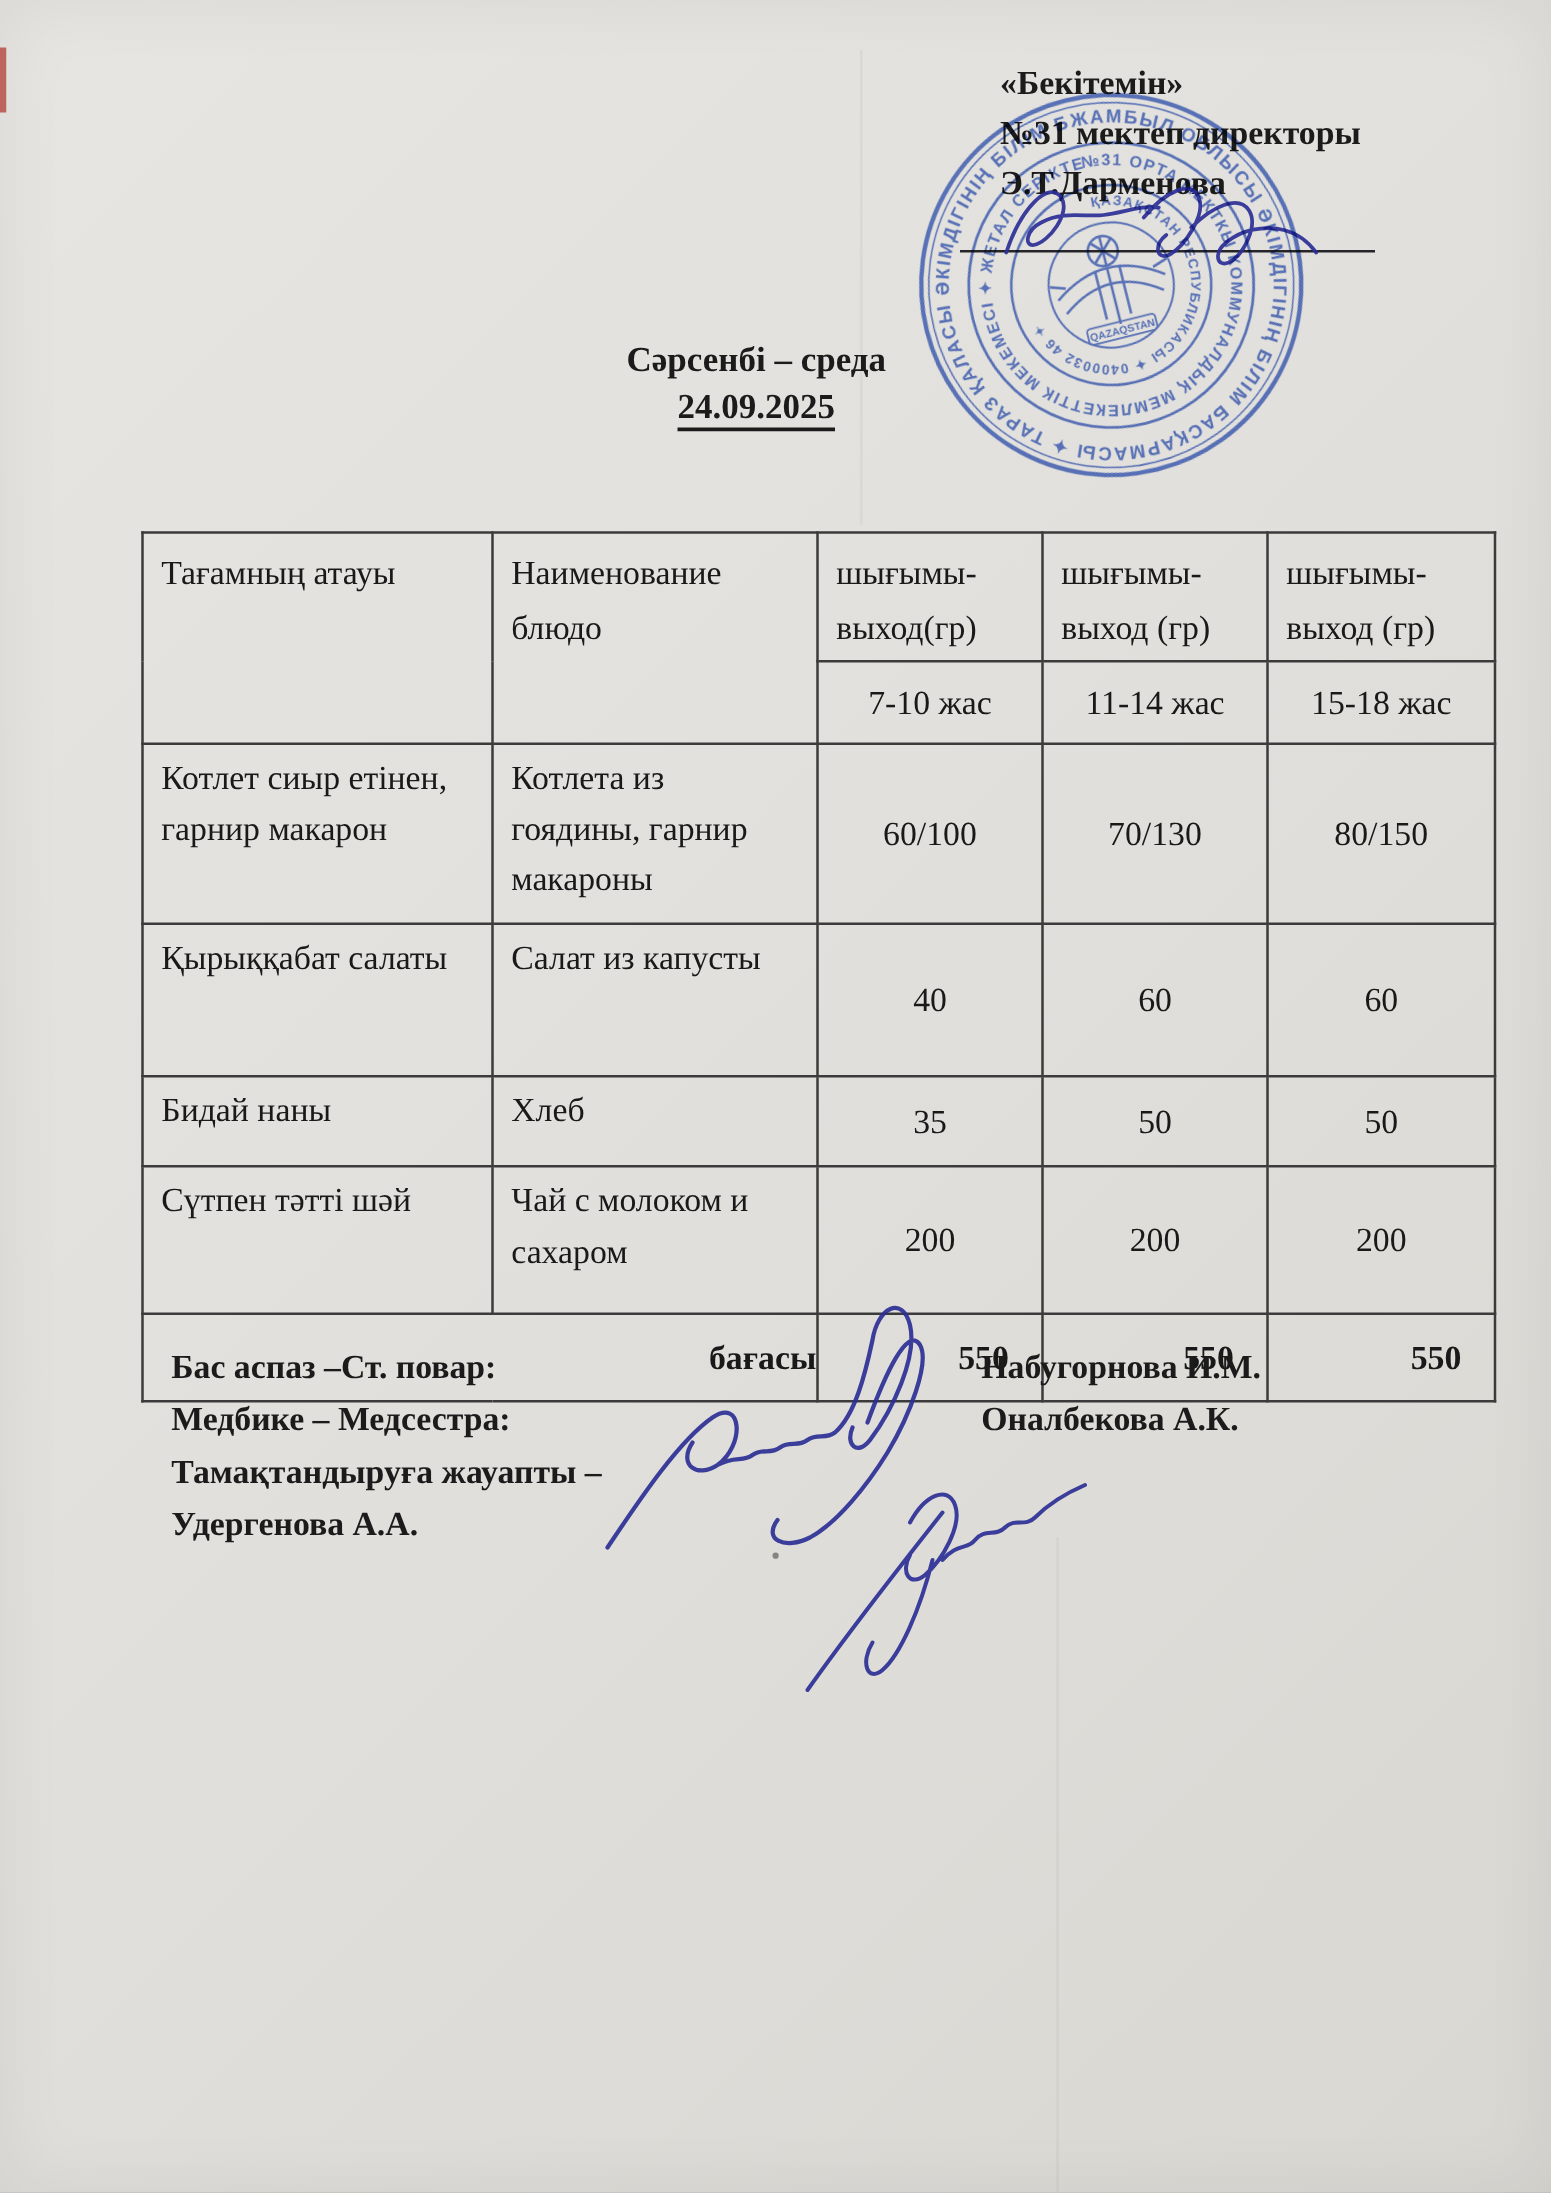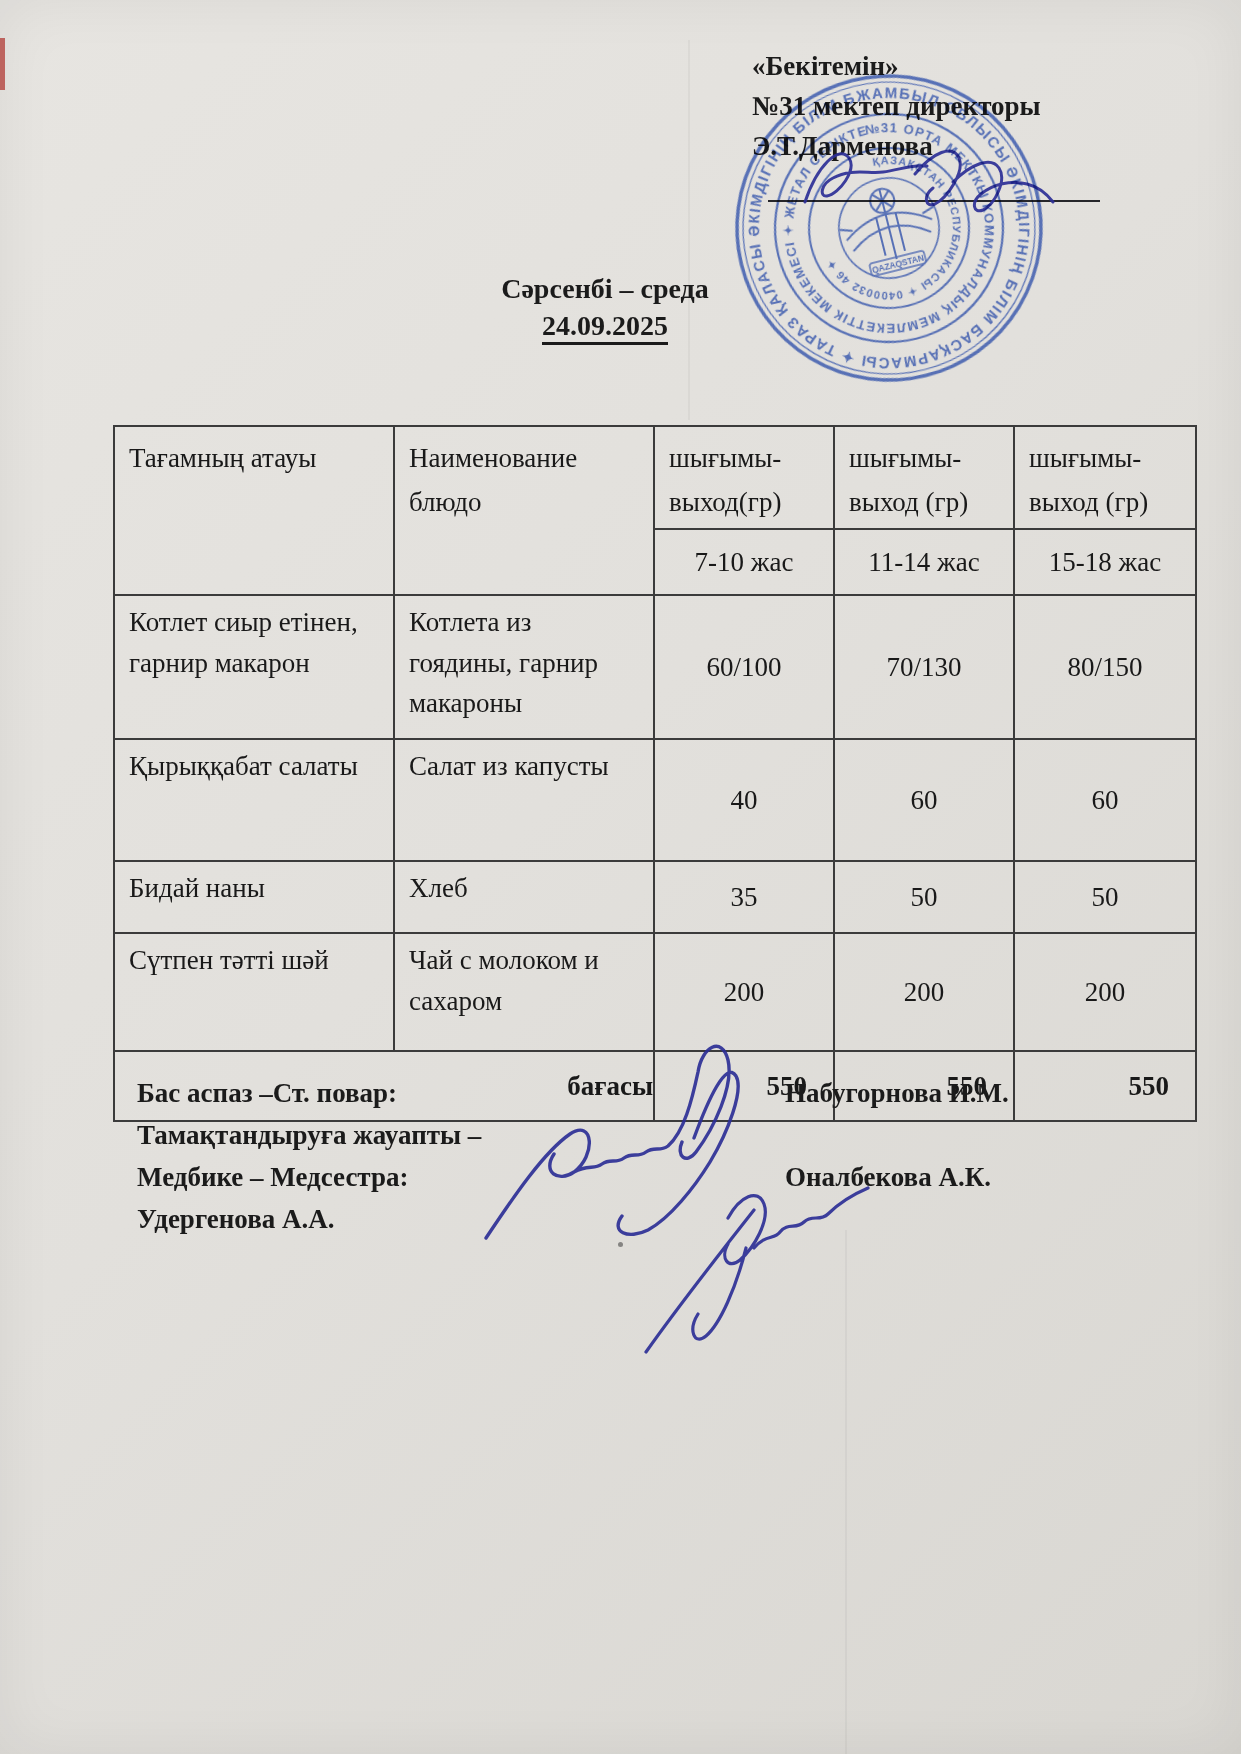--- a/index.html
+++ b/index.html
@@ -6,21 +6,21 @@
   .page {
     position:relative; width:1241px; height:1754px; overflow:hidden;
     background:linear-gradient(135deg,#e7e5e1 0%, #e2e0dc 45%, #d9d7d2 100%);
     font-family:"Liberation Serif", serif; color:#1b1b1b;
     box-shadow:inset 0 0 60px rgba(0,0,0,.06);
   }
   .crease { position:absolute; background:rgba(60,60,60,.05); width:2px; }
   .scan-mark { position:absolute; left:0; top:38px; width:5px; height:52px; background:#b23b35; opacity:.75; }
 
   
-  .approval { position:absolute; left:752px; top:46px; font-weight:bold; font-size:27px; line-height:40px; white-space:nowrap; }
+  .approval { position:absolute; left:800px; top:46px; font-weight:bold; font-size:27px; line-height:40px; white-space:nowrap; }
   .sign-line { position:absolute; left:768px; top:200px; width:332px; height:2px; background:#26262a; }
   .director-sig { position:absolute; left:795px; top:122px; }
 
   
   .stamp { position:absolute; left:733px; top:72px; width:312px; height:312px;
            transform:rotate(-14deg); mix-blend-mode:multiply; opacity:.82; filter:blur(.3px); }
   .stamp text { font-family:"Liberation Sans", sans-serif; font-weight:bold; }
 
   
   .title-block { position:absolute; left:330px; top:270px; width:550px; text-align:center;
@@ -176,26 +176,26 @@
     </tr>
   </tbody>
     </table>
 
   <div class="signatories">
     <div class="sig-row">
       <div class="sig-role">Бас аспаз –Ст. повар:</div>
       <div class="sig-name">Набугорнова И.М.</div>
     </div>
     <div class="sig-row">
+      <div class="sig-role">Медбике – Медсестра:</div>
+      <div class="sig-name">Оналбекова А.К.</div>
+    </div>
+    <div class="sig-row">
       <div class="sig-role">Тамақтандыруға жауапты –</div>
       <div class="sig-name"></div>
-    </div>
-    <div class="sig-row">
-      <div class="sig-role">Медбике – Медсестра:</div>
-      <div class="sig-name">Оналбекова А.К.</div>
     </div>
     <div class="sig-row">
       <div class="sig-name">Удергенова А.А.</div>
     </div>
   </div>
 
   <svg class="cook-sig" width="330" height="240" viewBox="0 0 330 240">
     <path class="ink" stroke-width="3.4" d="M16,210 C44,168 74,124 100,106 C124,90 126,128 104,144 C88,155 72,144 84,126
          M104,144 C118,136 124,142 132,136 C140,130 146,136 154,130 C162,124 168,130 176,124 C184,118 190,124 198,118
          C214,104 222,72 228,44 C232,18 252,8 258,32 C264,58 244,100 226,124 C216,137 206,128 212,114

